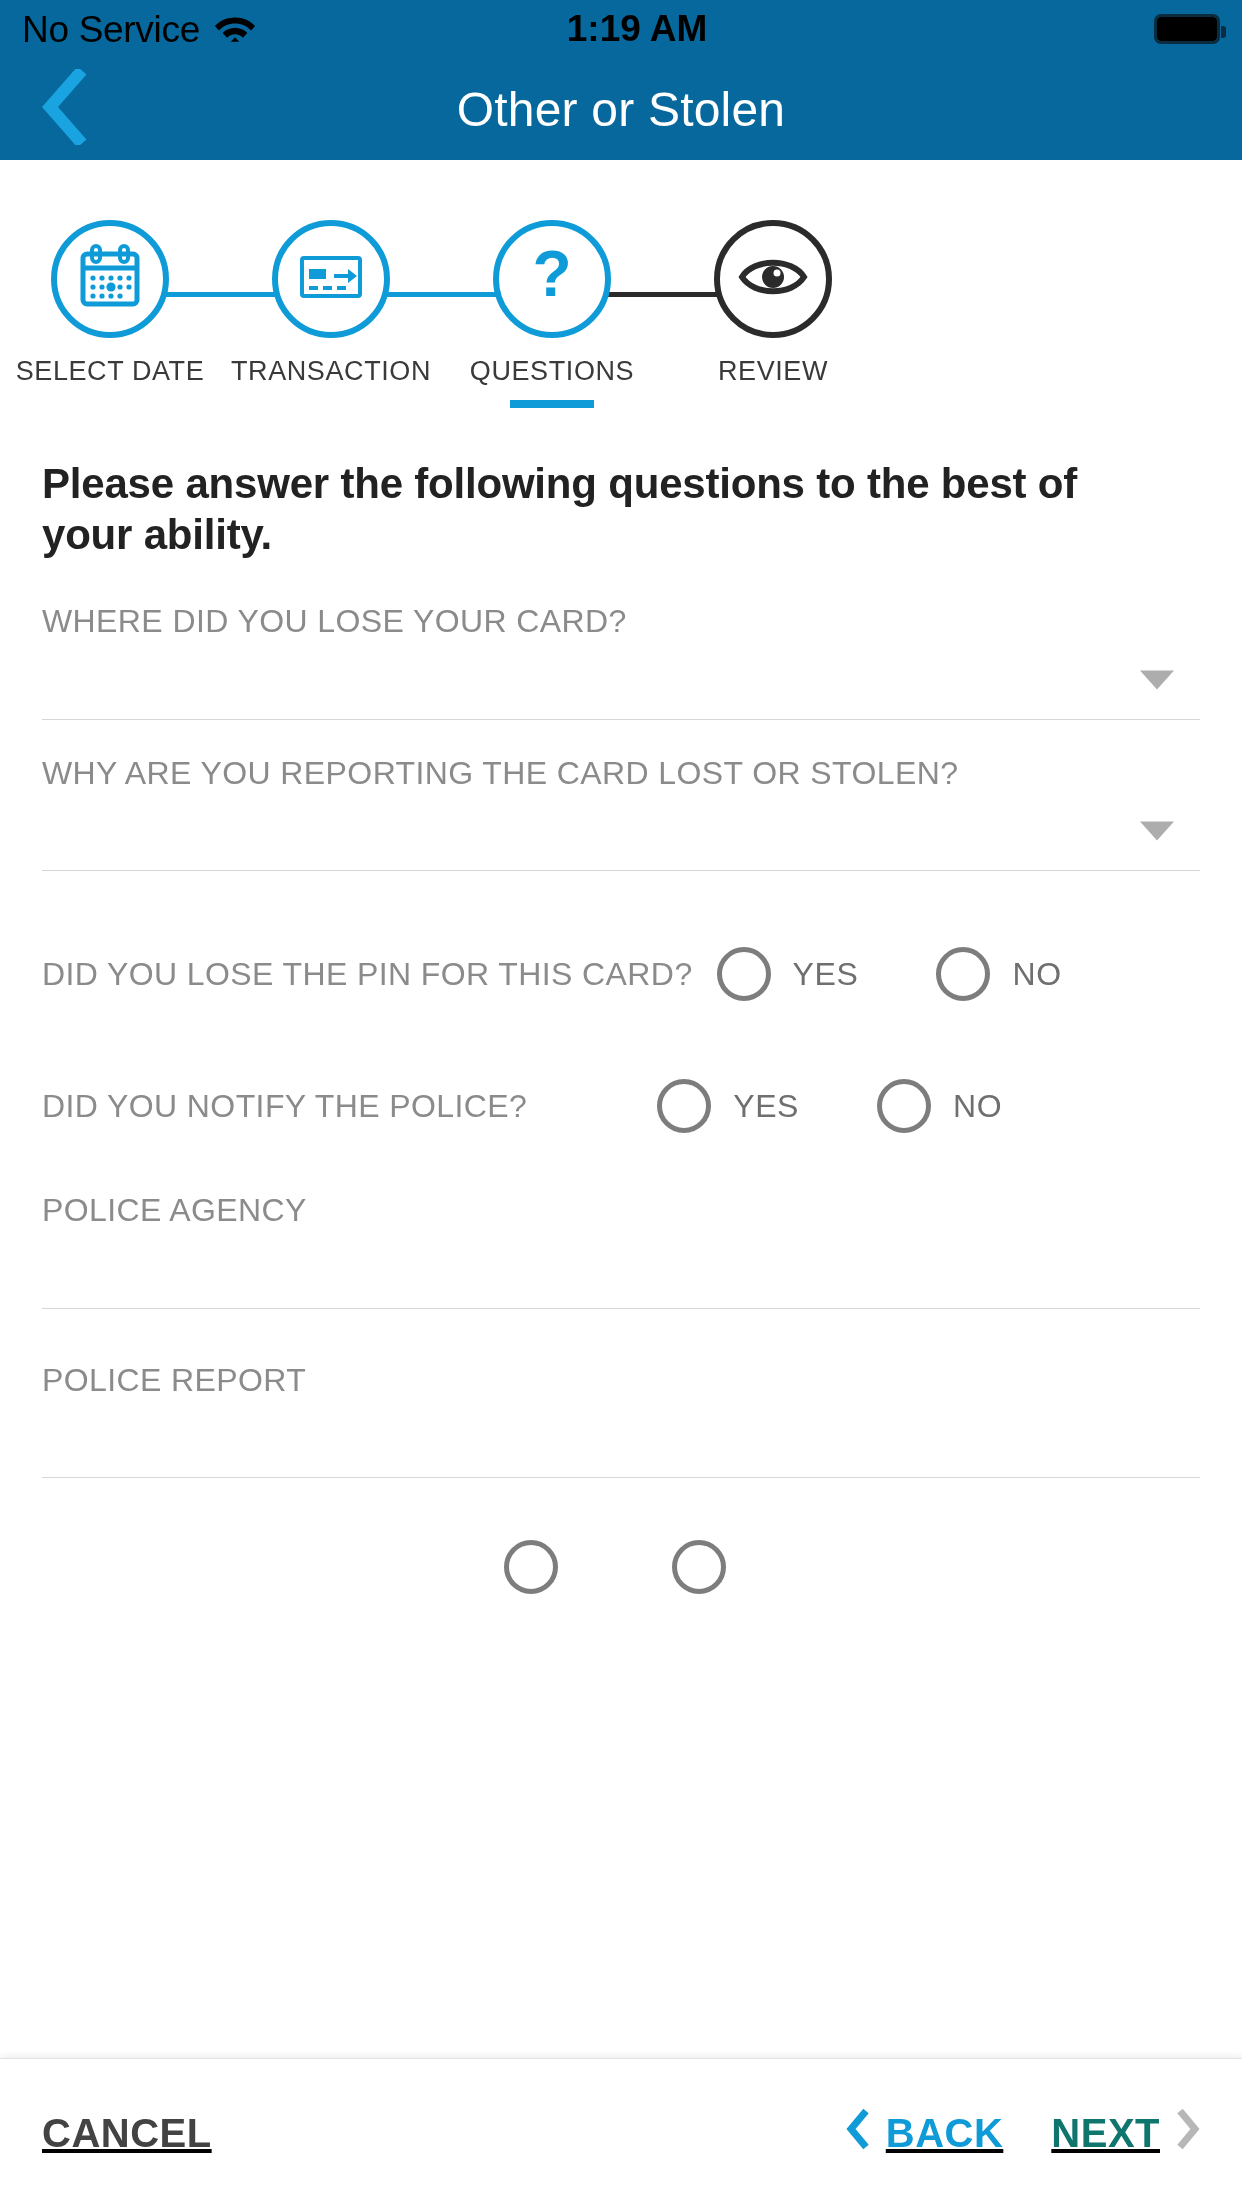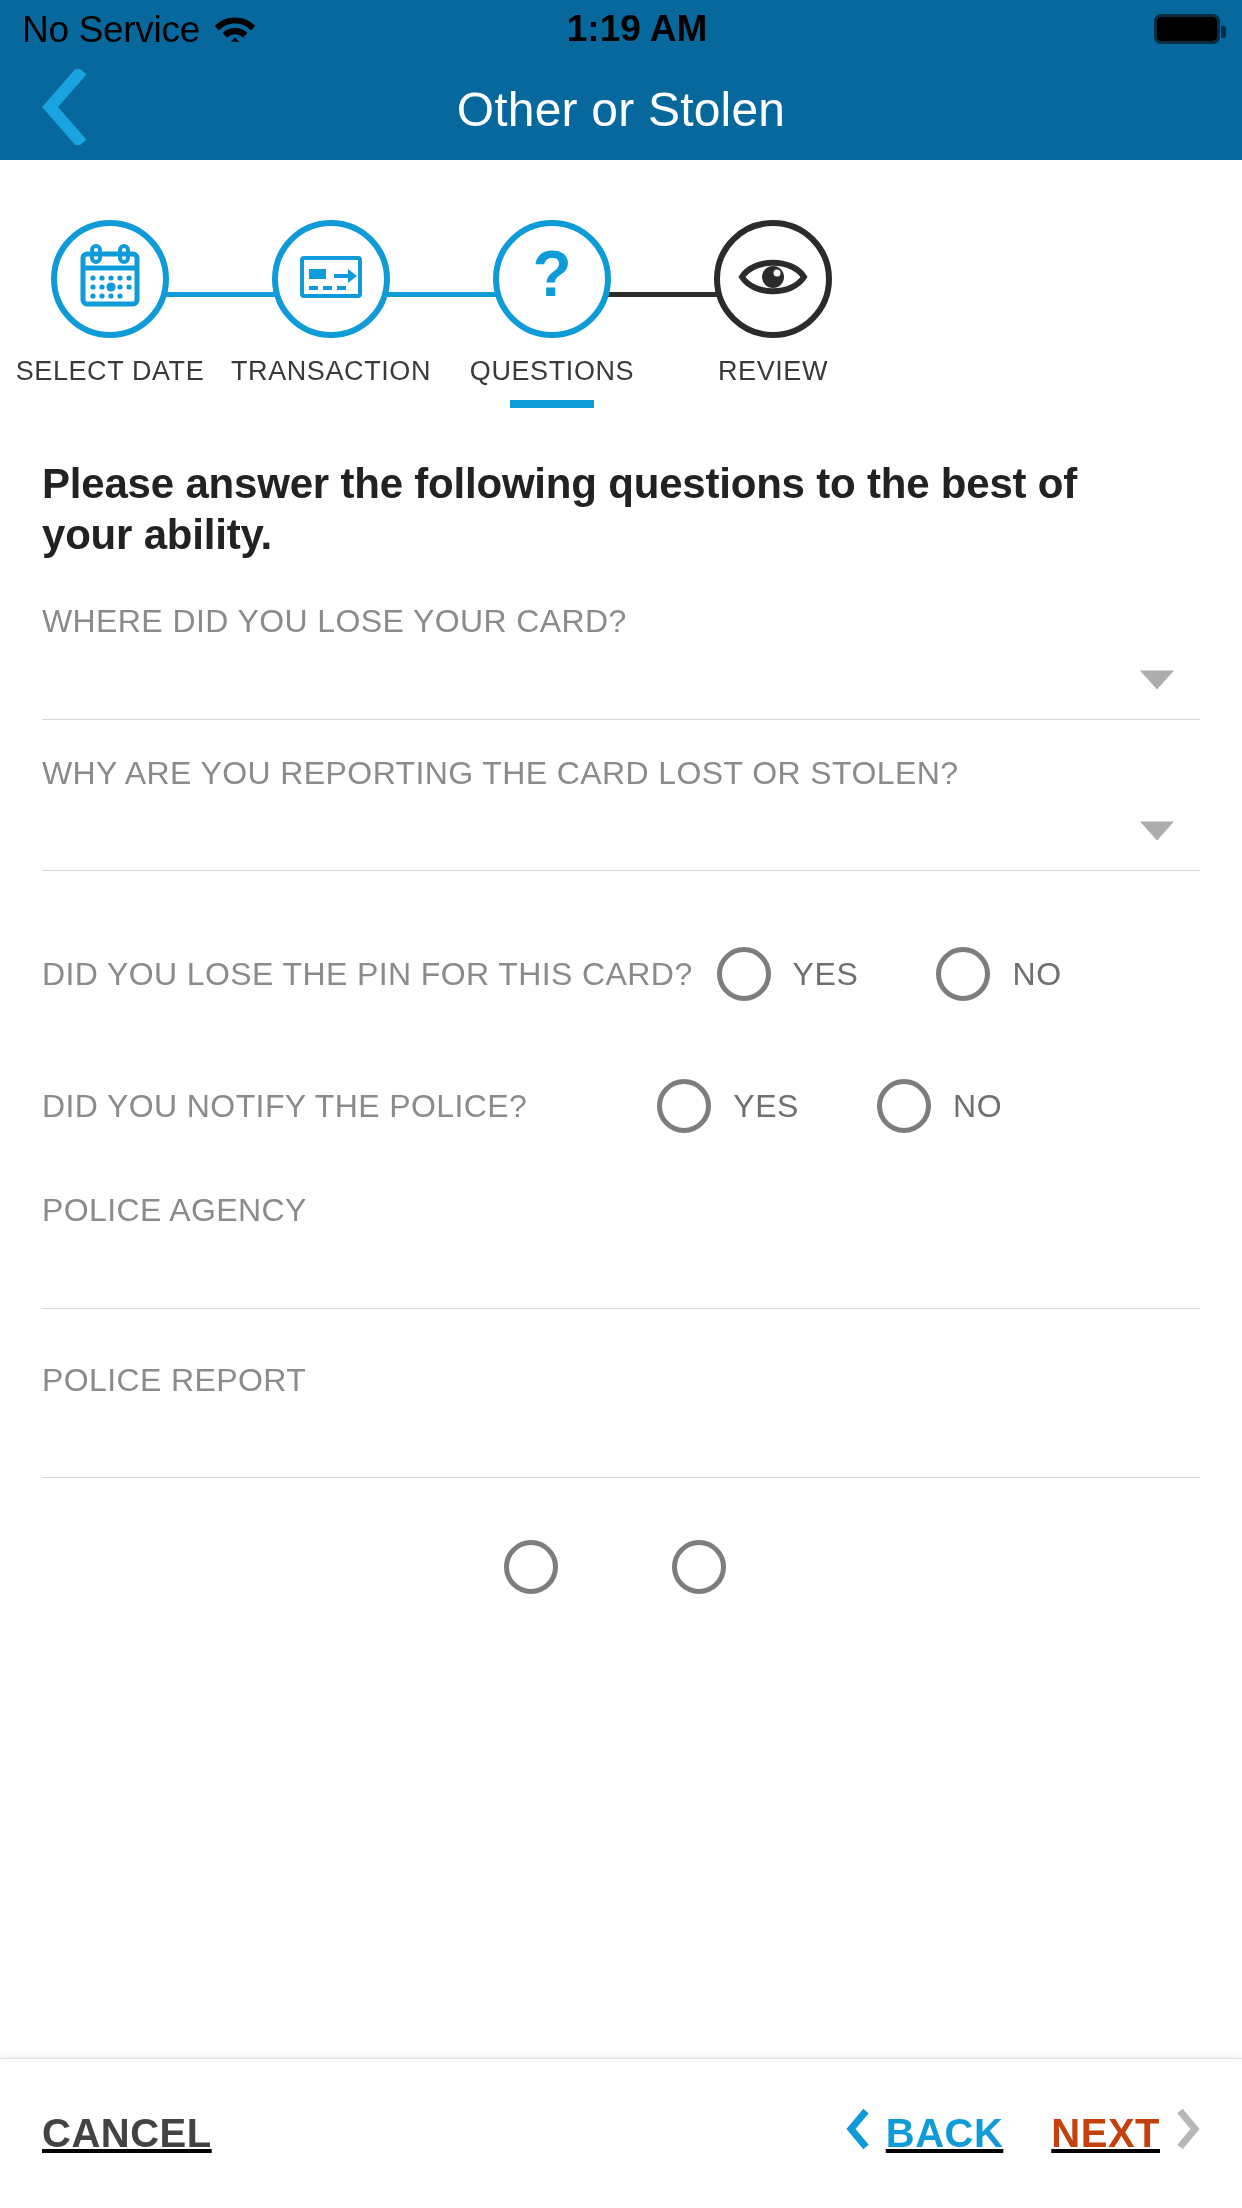--- a/index.html
+++ b/index.html
@@ -145,21 +145,21 @@
   }
   .btn-cancel {
     font-size:40px; font-weight:700; color:#434343; letter-spacing:0.5px;
   }
   .footer-right { display:flex; align-items:center; gap:48px; }
   .btn-back, .btn-next {
     display:flex; align-items:center; gap:14px;
     font-size:40px; font-weight:700; letter-spacing:0.5px;
   }
   .btn-back { color:#0f9bd7; }
-  .btn-next { color:#c2410c; }
+  .btn-next { color:#0f766e; }
 </style>
 </head>
 <body>
 
 <div id="app">
 
   <div class="statusbar">
     <div class="sb-left">
       <span class="sb-carrier">No Service</span>
       <span>

